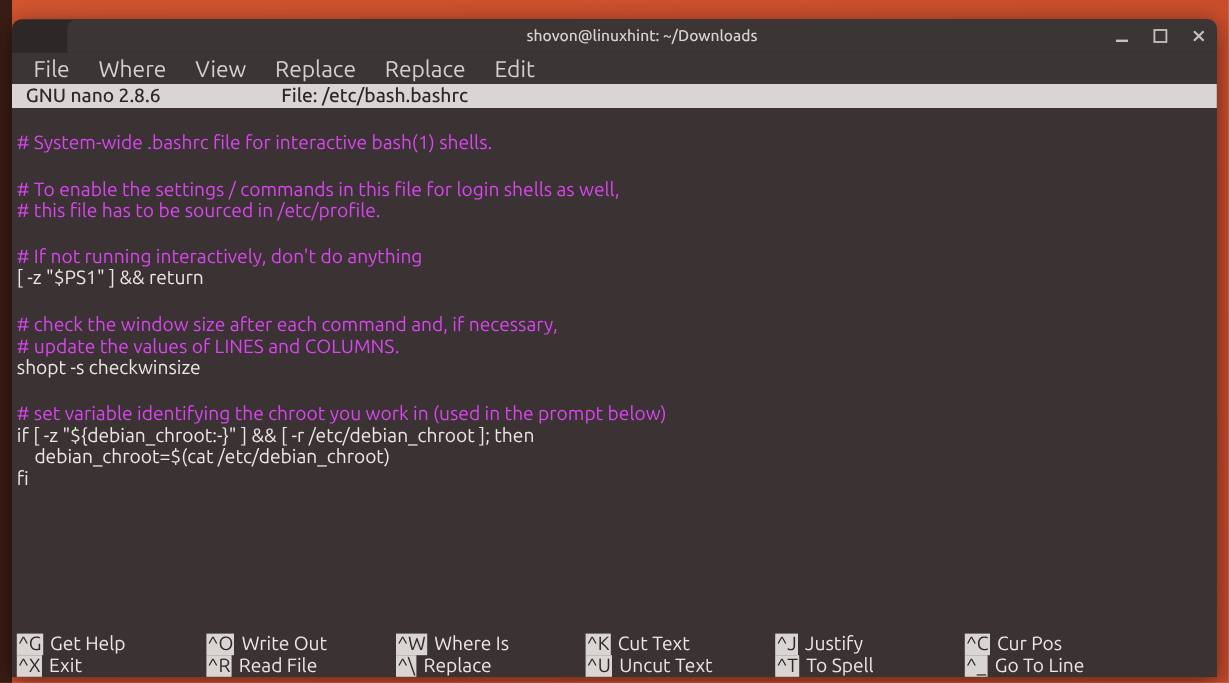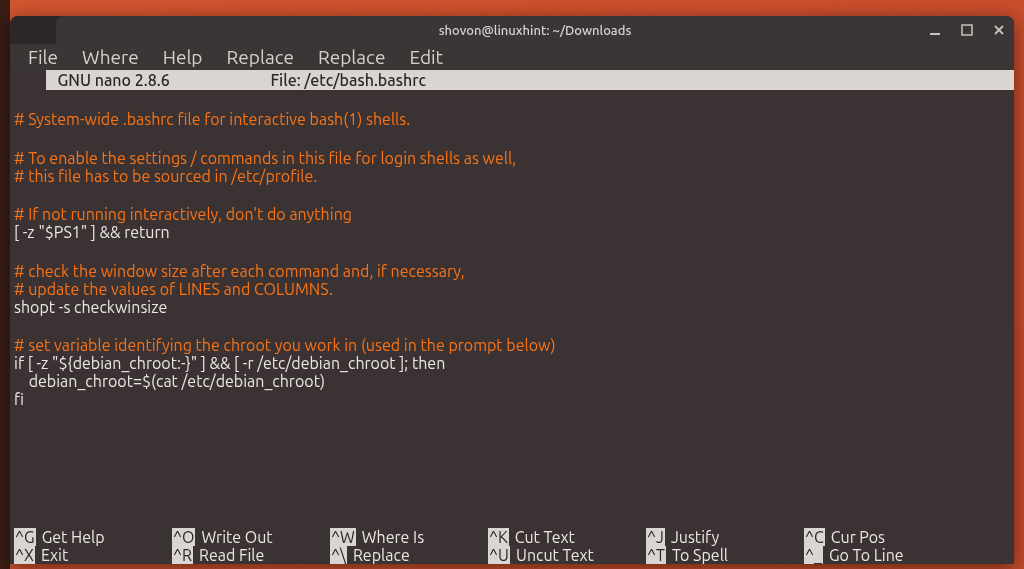--- a/index.html
+++ b/index.html
@@ -76,29 +76,28 @@
     flex: 1;
     display: flex;
     flex-direction: column;
   }
   .nano-header {
     background: #d9d5d2;
     color: #2e2727;
     padding: 1px 4px;
     white-space: pre;
     font-weight: 500;
-    margin-left: 36px;
   }
   .editor-area {
     padding: 0 4px;
     flex: 1;
     white-space: pre;
     color: #e7e3e0;
   }
-  .editor-area .comment { color: #f97316; }
+  .editor-area .comment { color: #d946ef; }
   .editor-area .plain { color: #eae7e4; }
   .blank { height: 20.4px; }
   .nano-shortcuts {
     padding: 0 4px 0 4px;
     white-space: pre;
     color: #eae7e4;
   }
   .sc-row { display: flex; }
   .sc-cell { display: flex; width: 158px; }
   .sc-key {
@@ -132,21 +131,21 @@
             <line x1="3" y1="3" x2="11" y2="11" stroke="currentColor" stroke-width="1.8"></line>
             <line x1="11" y1="3" x2="3" y2="11" stroke="currentColor" stroke-width="1.8"></line>
           </svg>
       </div>
     </div>
   </div>
 
   <div class="menubar">
     <div class="menu-item">File</div>
     <div class="menu-item">Where</div>
-    <div class="menu-item">Help</div>
+    <div class="menu-item">View</div>
     <div class="menu-item">Replace</div>
     <div class="menu-item">Replace</div>
     <div class="menu-item">Edit</div>
   </div>
 
   <div class="term-body">
     <div class="nano-header" id="nano-header">  GNU nano 2.8.6                           File: /etc/bash.bashrc</div>
     <div class="editor-area" id="editor-area"><div class="blank"> </div><div class="comment"># System-wide .bashrc file for interactive bash(1) shells.</div><div class="blank"> </div><div class="comment"># To enable the settings / commands in this file for login shells as well,</div><div class="comment"># this file has to be sourced in /etc/profile.</div><div class="blank"> </div><div class="comment"># If not running interactively, don't do anything</div><div class="plain">[ -z "$PS1" ] &amp;&amp; return</div><div class="blank"> </div><div class="comment"># check the window size after each command and, if necessary,</div><div class="comment"># update the values of LINES and COLUMNS.</div><div class="plain">shopt -s checkwinsize</div><div class="blank"> </div><div class="comment"># set variable identifying the chroot you work in (used in the prompt below)</div><div class="plain">if [ -z "${debian_chroot:-}" ] &amp;&amp; [ -r /etc/debian_chroot ]; then</div><div class="plain">    debian_chroot=$(cat /etc/debian_chroot)</div><div class="plain">fi</div></div>
     <div class="nano-shortcuts" id="shortcuts"><div class="sc-row"><div class="sc-cell"><span class="sc-key">^G</span><span class="sc-label">Get Help</span></div><div class="sc-cell"><span class="sc-key">^O</span><span class="sc-label">Write Out</span></div><div class="sc-cell"><span class="sc-key">^W</span><span class="sc-label">Where Is</span></div><div class="sc-cell"><span class="sc-key">^K</span><span class="sc-label">Cut Text</span></div><div class="sc-cell"><span class="sc-key">^J</span><span class="sc-label">Justify</span></div><div class="sc-cell"><span class="sc-key">^C</span><span class="sc-label">Cur Pos</span></div></div><div class="sc-row"><div class="sc-cell"><span class="sc-key">^X</span><span class="sc-label">Exit</span></div><div class="sc-cell"><span class="sc-key">^R</span><span class="sc-label">Read File</span></div><div class="sc-cell"><span class="sc-key">^\</span><span class="sc-label">Replace</span></div><div class="sc-cell"><span class="sc-key">^U</span><span class="sc-label">Uncut Text</span></div><div class="sc-cell"><span class="sc-key">^T</span><span class="sc-label">To Spell</span></div><div class="sc-cell"><span class="sc-key">^_</span><span class="sc-label">Go To Line</span></div></div></div>
   </div>

